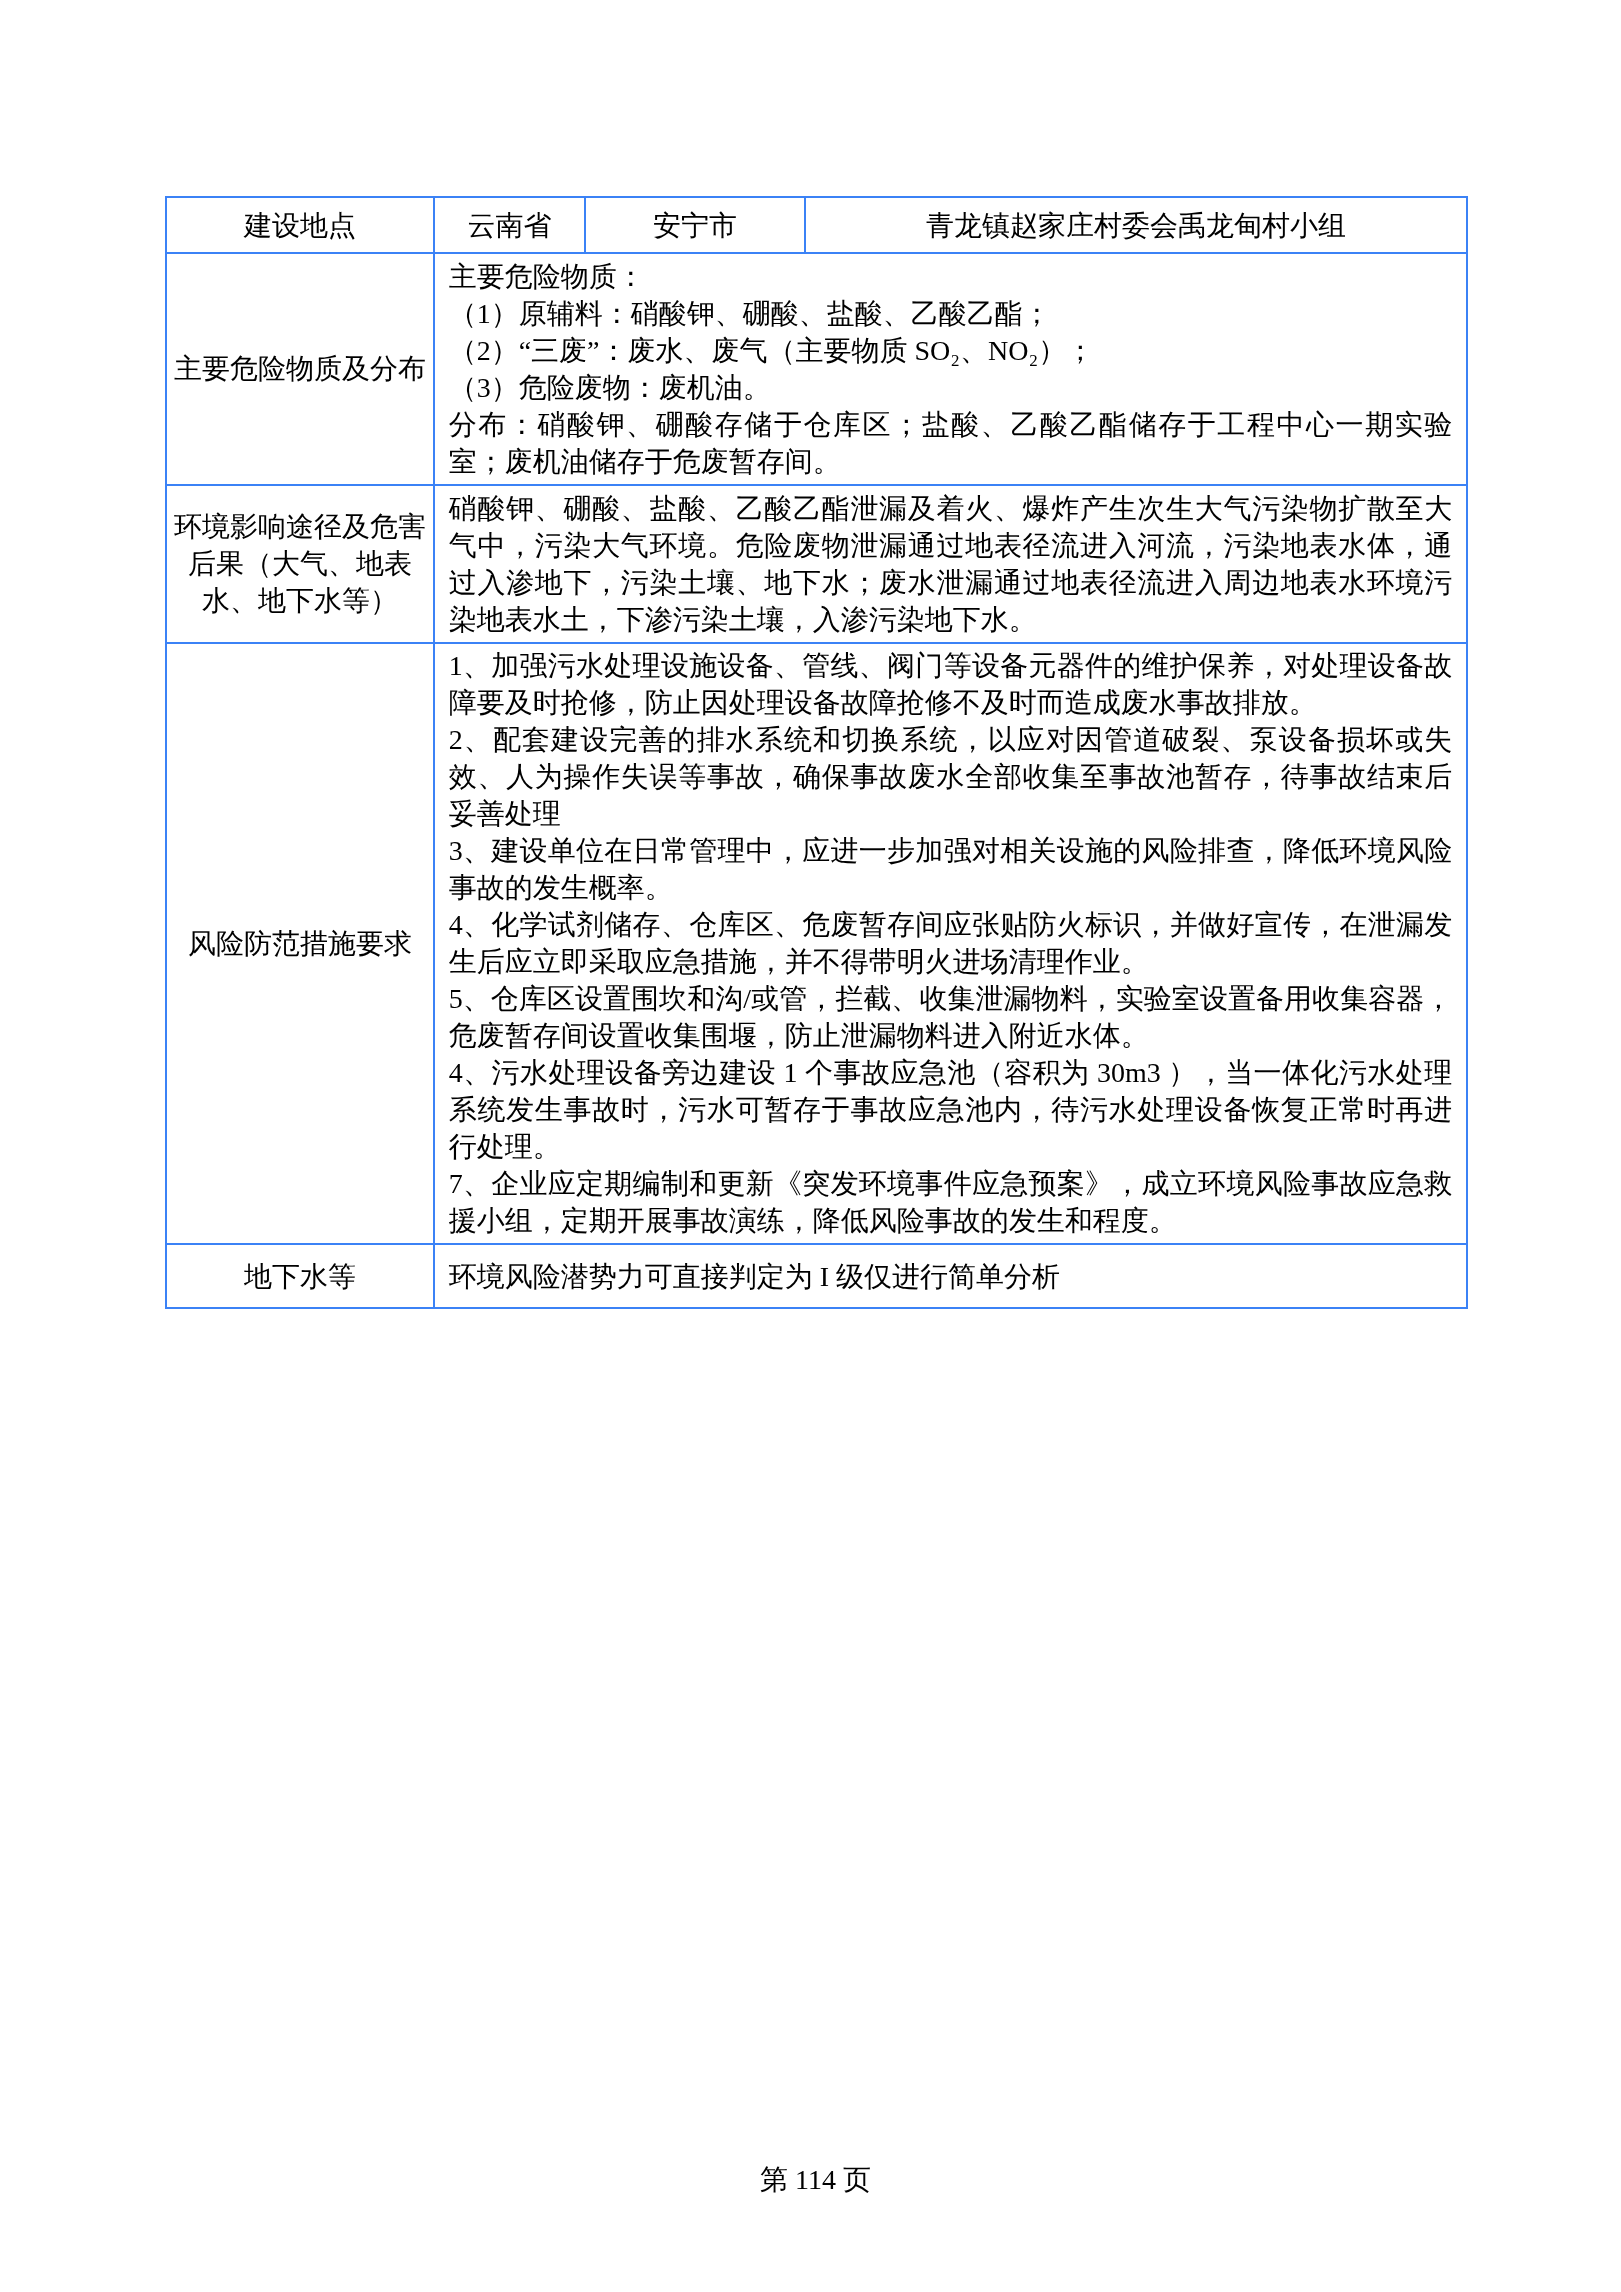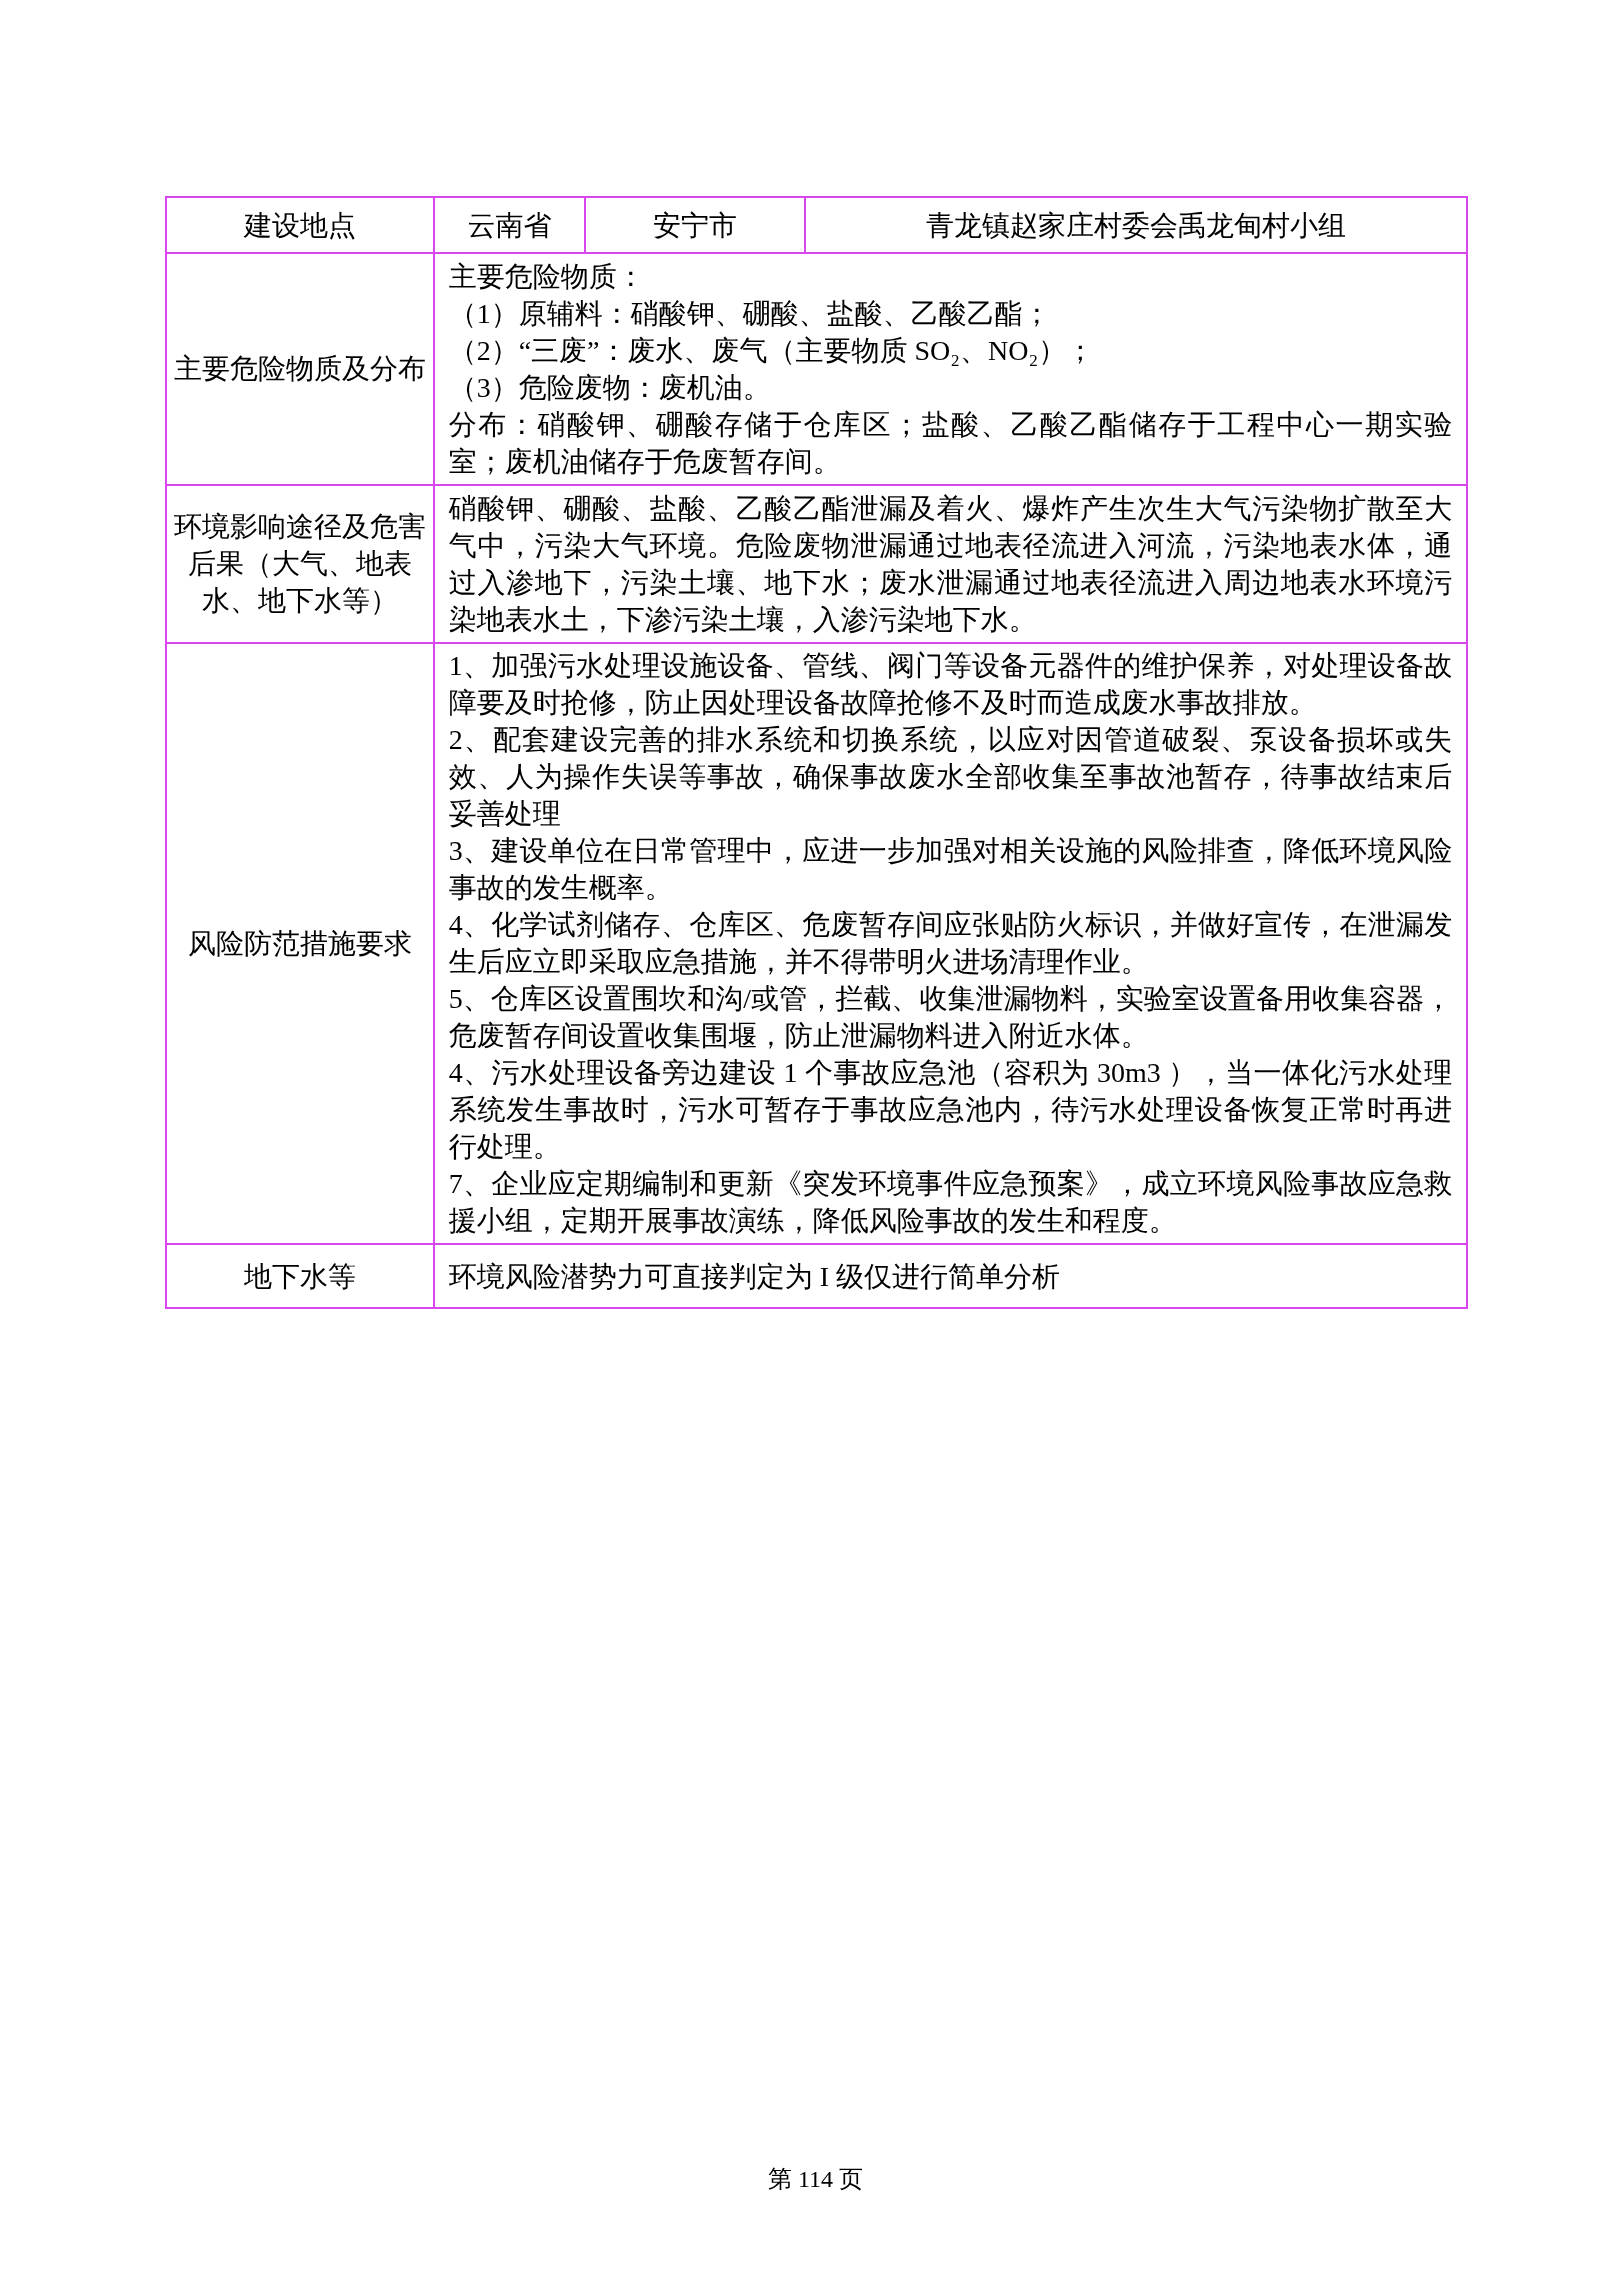--- a/index.html
+++ b/index.html
@@ -19,41 +19,41 @@
     position: absolute;
     left: 165px;
     top: 196px;
     width: 1301px;
     border-collapse: collapse;
     table-layout: fixed;
     font-size: 28px;
     line-height: 37px;
   }
   table.info-table td {
-    border: 2px solid #d946ef;
+    border: 2px solid #3b82f6;
     overflow: hidden;
   }
   td.center-cell {
     text-align: center;
     vertical-align: middle;
     padding: 2px 5.9px;
   }
   td.content-cell {
     text-align: justify;
     vertical-align: middle;
     padding: 3.9px 13.7px;
   }
   .para { text-align: justify; }
   .page-footer {
     position: absolute;
     left: 165px;
     top: 2161px;
     width: 1301px;
     text-align: center;
-    font-size: 24px;
+    font-size: 28px;
     line-height: 37px;
   }
 </style>
 </head>
 <body>
 
 <div class="page">
 
   <table class="info-table">
     <colgroup>

